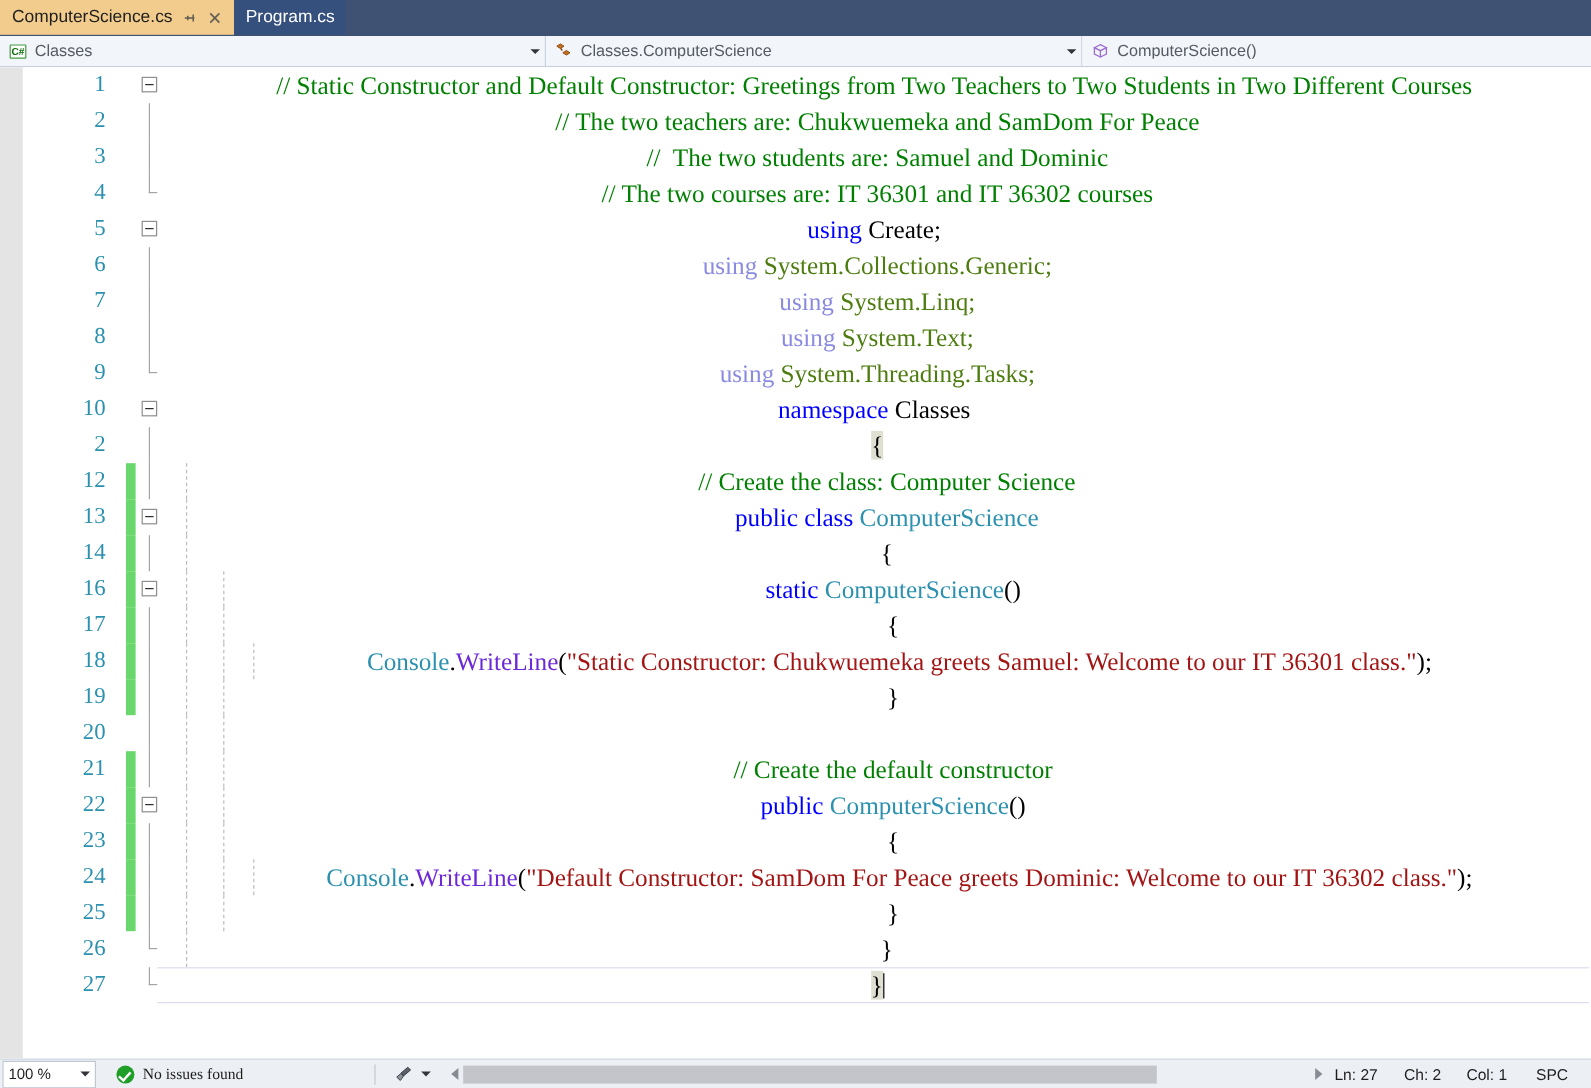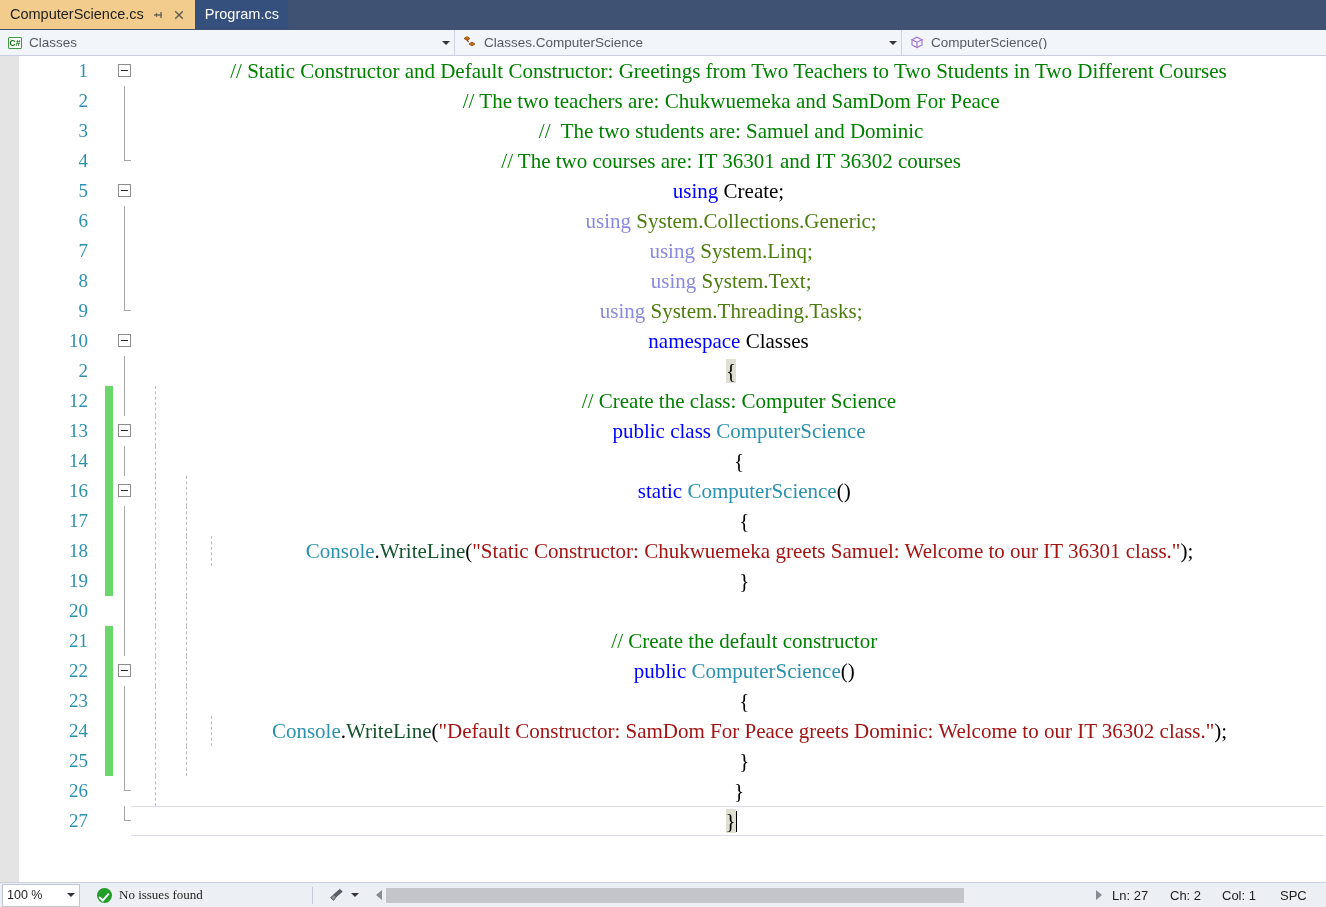--- a/index.html
+++ b/index.html
@@ -106,21 +106,21 @@
     position: absolute; top: 0; height: 30px; width: 0;
     border-left: 1px dashed #bcbcbc;
   }
 
   
   .t-comment  { color: #008000; }
   .t-keyword  { color: #0000ff; }
   .t-type     { color: #2b91af; }
   .t-string   { color: #a31515; }
   .t-plain    { color: #000000; }
-  .t-method   { color: #14532d; }
+  .t-method   { color: #6d28d9; }
   .t-dim-kw   { color: #8a8ae0; }
   .t-dim      { color: #4d7c0f; }
   .brace-hl   { background: #dfdfd2; }
   .caret {
     display: inline-block; width: 1px; height: 21px; background: #000;
     vertical-align: -4px; margin-left: 0px;
   }
 
   
   .statusbar {

